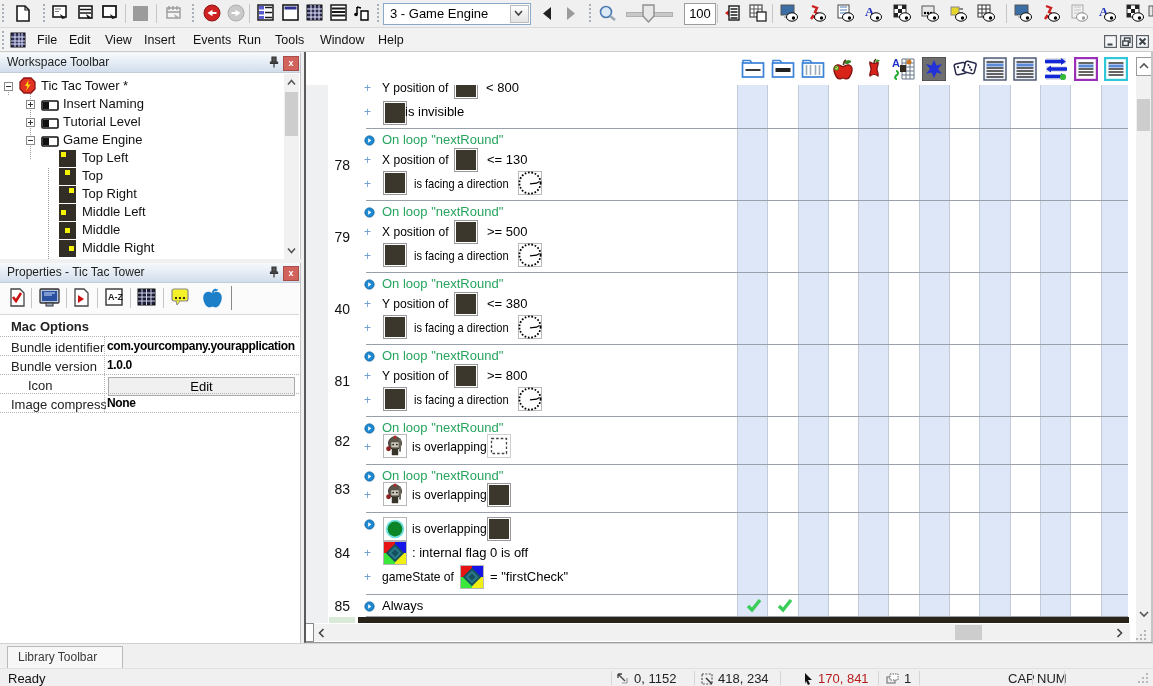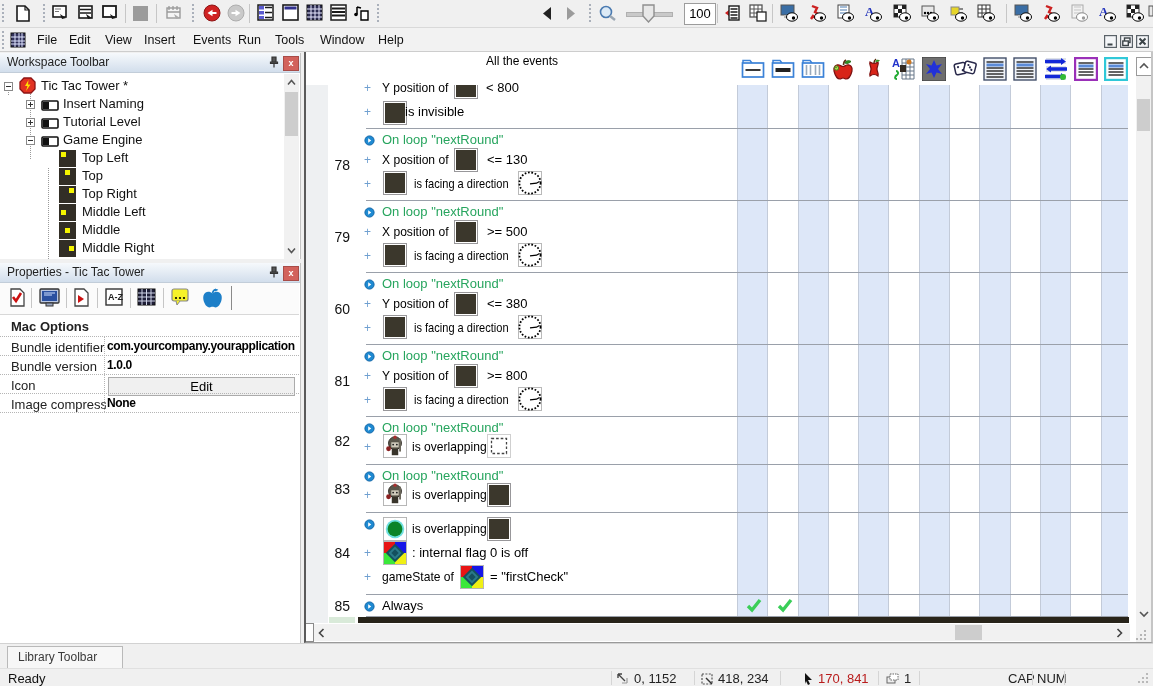--- a/index.html
+++ b/index.html
@@ -96,20 +96,26 @@
     </svg>
 
  <svg class="a" style="left:353px;top:4px" width="18" height="18">
       <path d="M4 3v7" stroke="#000" stroke-width="1.5"></path>
       <circle cx="3" cy="10.5" r="1.8" fill="#000"></circle>
       <path d="M4 3l4 1" stroke="#000" stroke-width="1.5"></path>
       <path d="M8 7h7v9H8z" fill="#fff" stroke="#000" stroke-width="1.4"></path>
     </svg>
  <div class="a gr" style="left:376px"></div>
 
+ <div class="a" style="left:383px;top:3px;width:146px;height:20px;background:#fff;border:1px solid #8aa8c8">
+   <div class="a" style="left:6px;top:2px;font-size:13px;color:#000">3 - Game Engine</div>
+   <div class="a" style="right:1px;top:1px;width:17px;height:16px;background:linear-gradient(#fdfdfd,#e4e4e4);border:1px solid #bcbcbc"><svg width="15" height="14">
+          <path d="M4 5l3.5 4L11 5" fill="none" stroke="#444" stroke-width="1.6"></path>
+        </svg></div>
+ </div>
  <svg class="a" style="left:540px;top:6px" width="15" height="15">
       <path d="M11 1v13L3 7.5z" fill="#222"></path>
     </svg>
  <svg class="a" style="left:563px;top:6px" width="15" height="15">
       <path d="M4 1v13l8-6.5z" fill="#9b9b9b"></path>
     </svg>
  <div class="a gr" style="left:588px"></div>
 
  <svg class="a" style="left:598px;top:5px" width="19" height="18">
       <circle cx="8" cy="7" r="5.5" fill="#dceaf6" stroke="#4a7ab0" stroke-width="1.6"></circle>
@@ -394,34 +400,33 @@
 
   <div class="a" id="ptable" style="left:0;top:52px;width:299px;height:100px">
     <div class="a plab" style="left:11px;top:2px;font-weight:bold">Mac Options</div>
     <div class="a dot" style="top:21px"></div>
     <div class="a plab" style="left:11px;top:23px">Bundle identifier</div>
     <div class="a pval" style="left:107px;top:22px;width:190px;overflow:hidden">com.yourcompany.yourapplication</div>
     <div class="a dot" style="top:40px"></div>
     <div class="a plab" style="left:11px;top:42px">Bundle version</div>
     <div class="a pval" style="left:107px;top:41px">1.0.0</div>
     <div class="a dot" style="top:59px"></div>
-    <div class="a plab" style="left:11px;top:61px">Icon</div>
+    <div class="a plab" style="left:28px;top:61px">Icon</div>
     <div class="a" style="left:108px;top:62px;width:185px;height:17px;background:#f0f0f0;border:1px solid #ababab;text-align:center;font-size:13px;line-height:17px">Edit</div>
     <div class="a dot" style="top:78px"></div>
     <div class="a plab" style="left:11px;top:80px;width:95px;overflow:hidden;white-space:pre">Image compression</div>
     <div class="a pval" style="left:107px;top:79px">None</div>
     <div class="a dot" style="top:97px"></div>
     <div class="a" style="left:104px;top:21px;width:0;height:76px;border-left:1px dotted #b5b5b5"></div>
   </div>
  </div>
 </div>
 
 <div class="a" id="evpane" style="left:304px;top:52px;width:845px;height:590px;background:#fff;border-left:2px solid #5a5a5a;border-right:2px solid #c5c5c5;border-bottom:1px solid #9a9a9a;overflow:hidden">
 
- <div class="a t12" style="left:16px;top:2px;width:400px;text-align:center">All the events</div>
  <div id="hicons">
   <svg class="a" style="left:435px;top:5px" width="24" height="24">
         <path d="M2 6V3.5h7l2 2.5" fill="#fff" stroke="#3b82d8" stroke-width="1.5"></path>
         <rect x="1.5" y="6" width="21" height="14" fill="#fff" stroke="#3b82d8" stroke-width="1.7"></rect>
         <path d="M4.5 13h15" stroke="#222" stroke-width="1.8"></path>
       </svg>
   <svg class="a" style="left:465px;top:5px" width="24" height="24">
         <path d="M2 6V3.5h7l2 2.5" fill="#fff" stroke="#3b82d8" stroke-width="1.5"></path>
         <rect x="1.5" y="6" width="21" height="14" fill="#fff" stroke="#3b82d8" stroke-width="1.7"></rect>
         <path d="M4.5 13h15" stroke="#222" stroke-width="4"></path>
@@ -505,21 +510,21 @@
  <div class="a rl" style="left:60px;width:762px;top:220px"></div>
  <div class="a rl" style="left:60px;width:762px;top:292px"></div>
  <div class="a rl" style="left:60px;width:762px;top:364px"></div>
  <div class="a rl" style="left:60px;width:762px;top:412px"></div>
  <div class="a rl" style="left:60px;width:762px;top:460px"></div>
  <div class="a rl" style="left:60px;width:762px;top:542px"></div>
  <div class="a rl" style="left:60px;width:762px;top:564px"></div>
 
  <div class="a num" style="left:14px;top:105px">78</div>
  <div class="a num" style="left:14px;top:177px">79</div>
- <div class="a num" style="left:14px;top:249px">60</div>
+ <div class="a num" style="left:14px;top:249px">40</div>
  <div class="a num" style="left:14px;top:321px">81</div>
  <div class="a num" style="left:14px;top:381px">82</div>
  <div class="a num" style="left:14px;top:429px">83</div>
  <div class="a num" style="left:14px;top:493px">84</div>
  <div class="a num" style="left:14px;top:546px">85</div>
  <div id="events">
 
   <div class="a pl" style="left:58px;top:30px">+</div>
   <div class="a t13 sx" style="left:76px;top:28px">Y position of</div>
   <div class="a" style="left:148px;top:33px;width:26px;height:16px;overflow:hidden">

